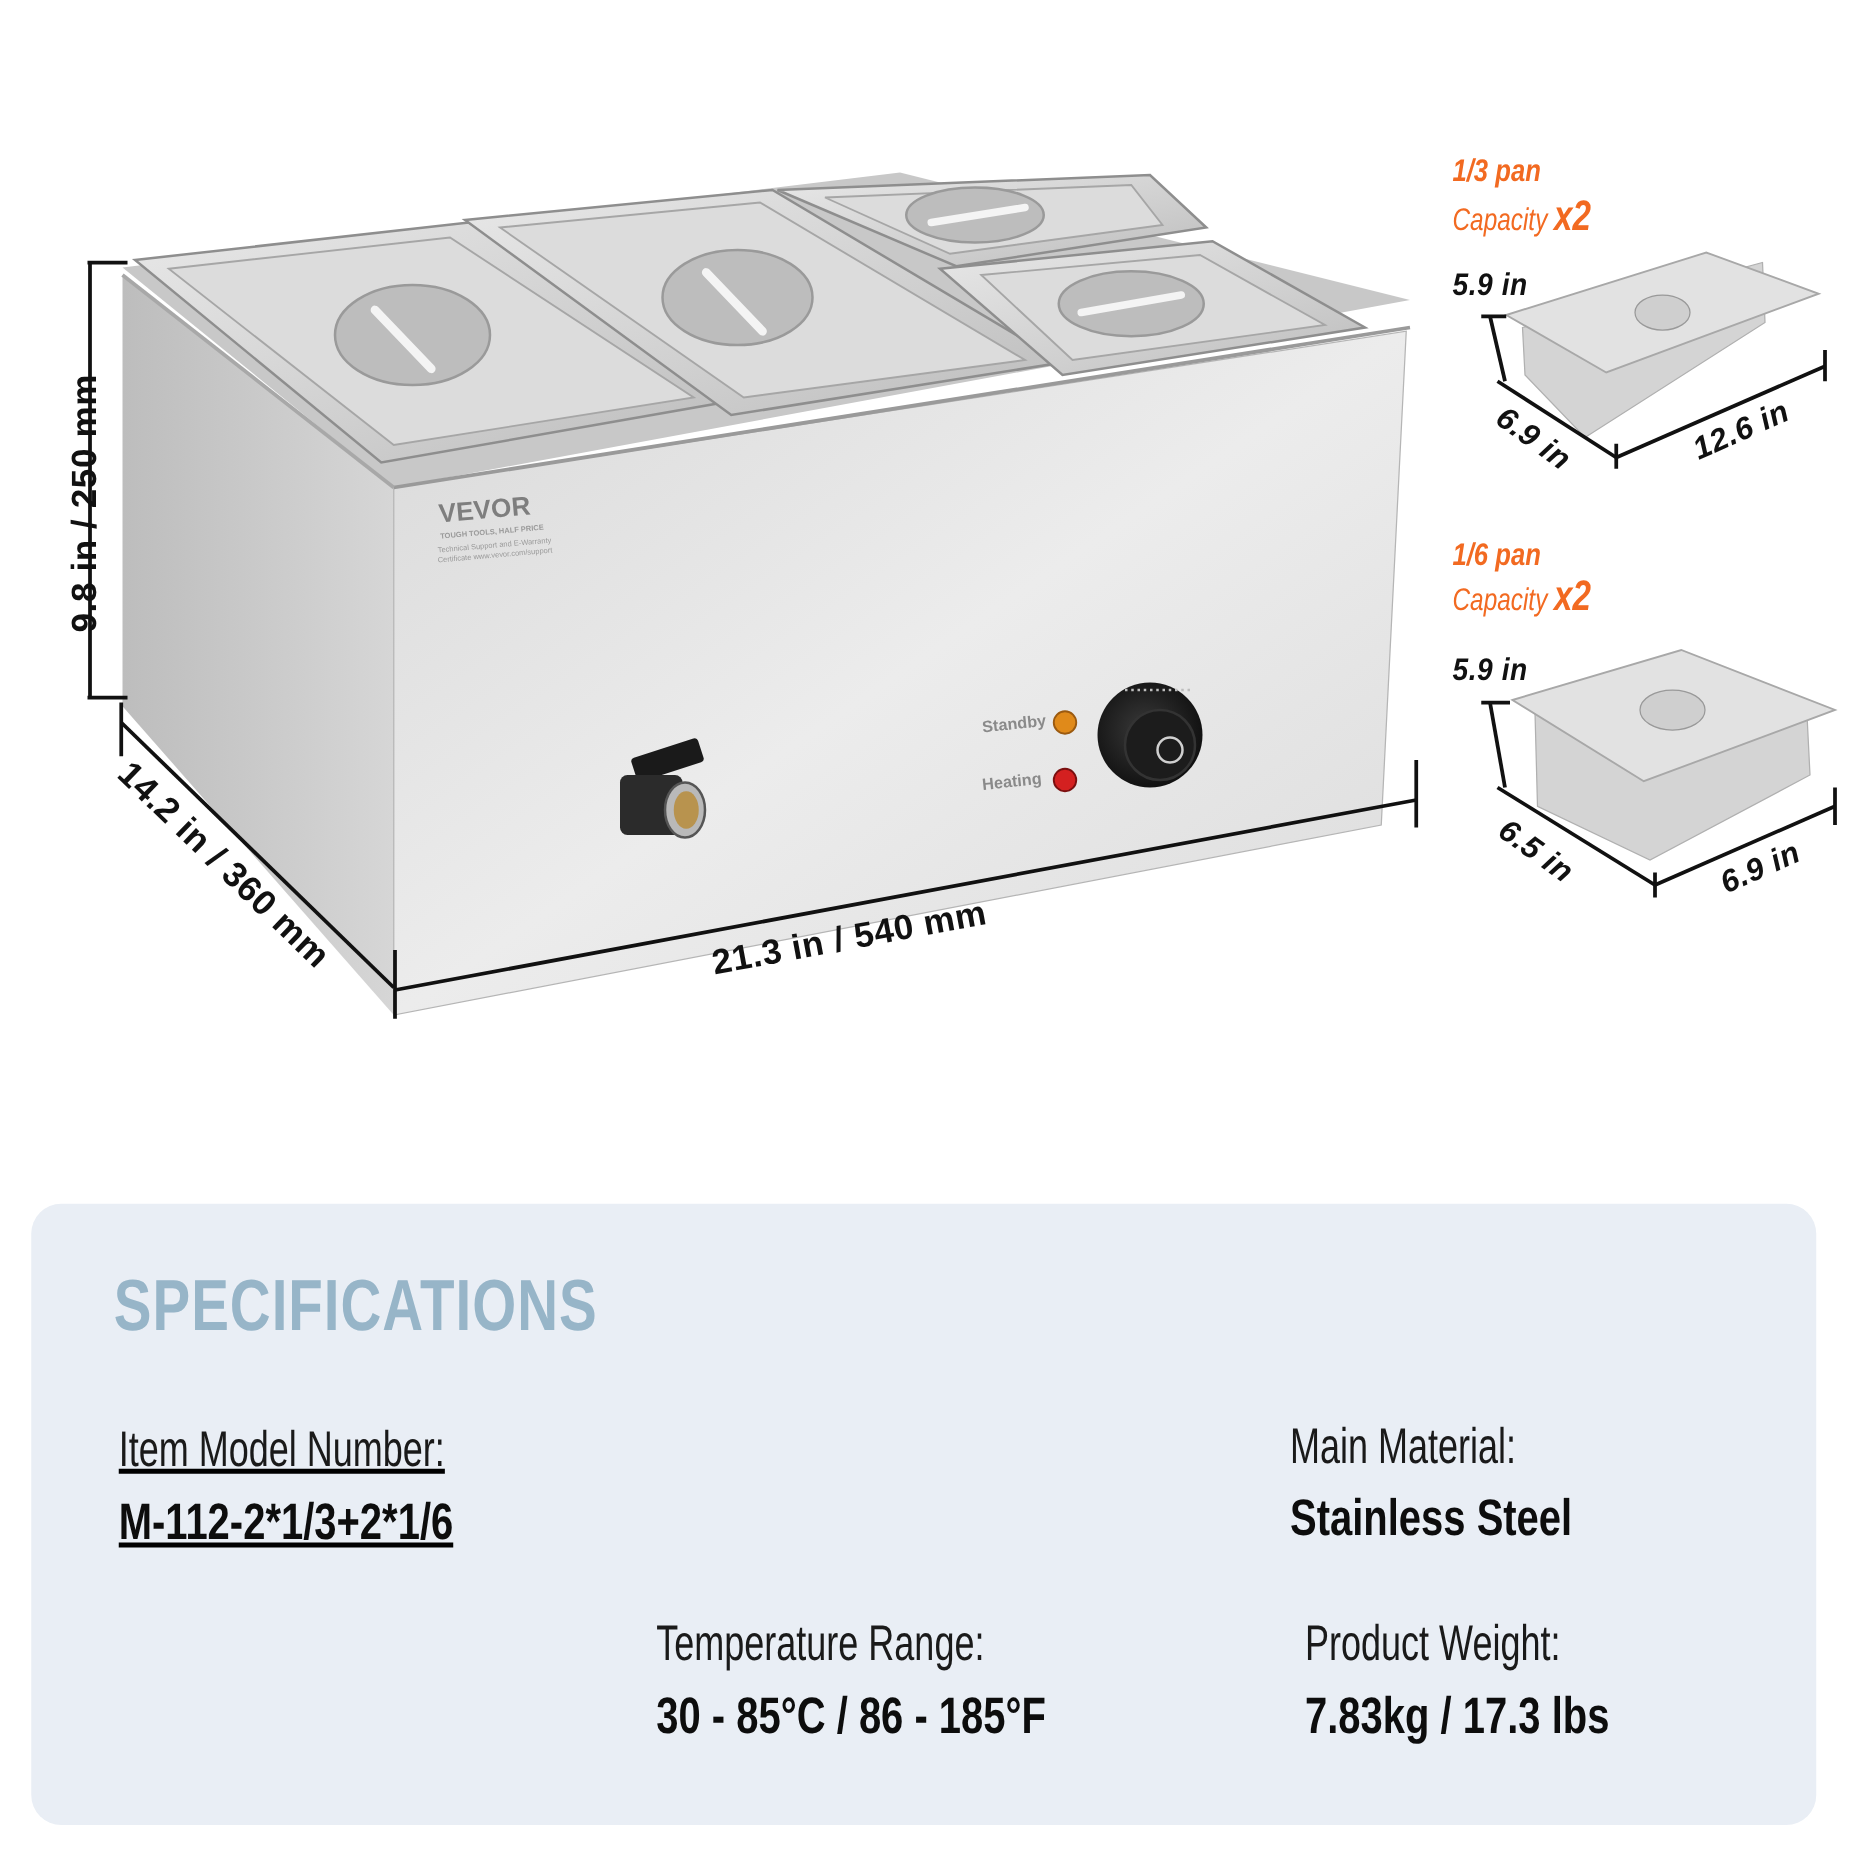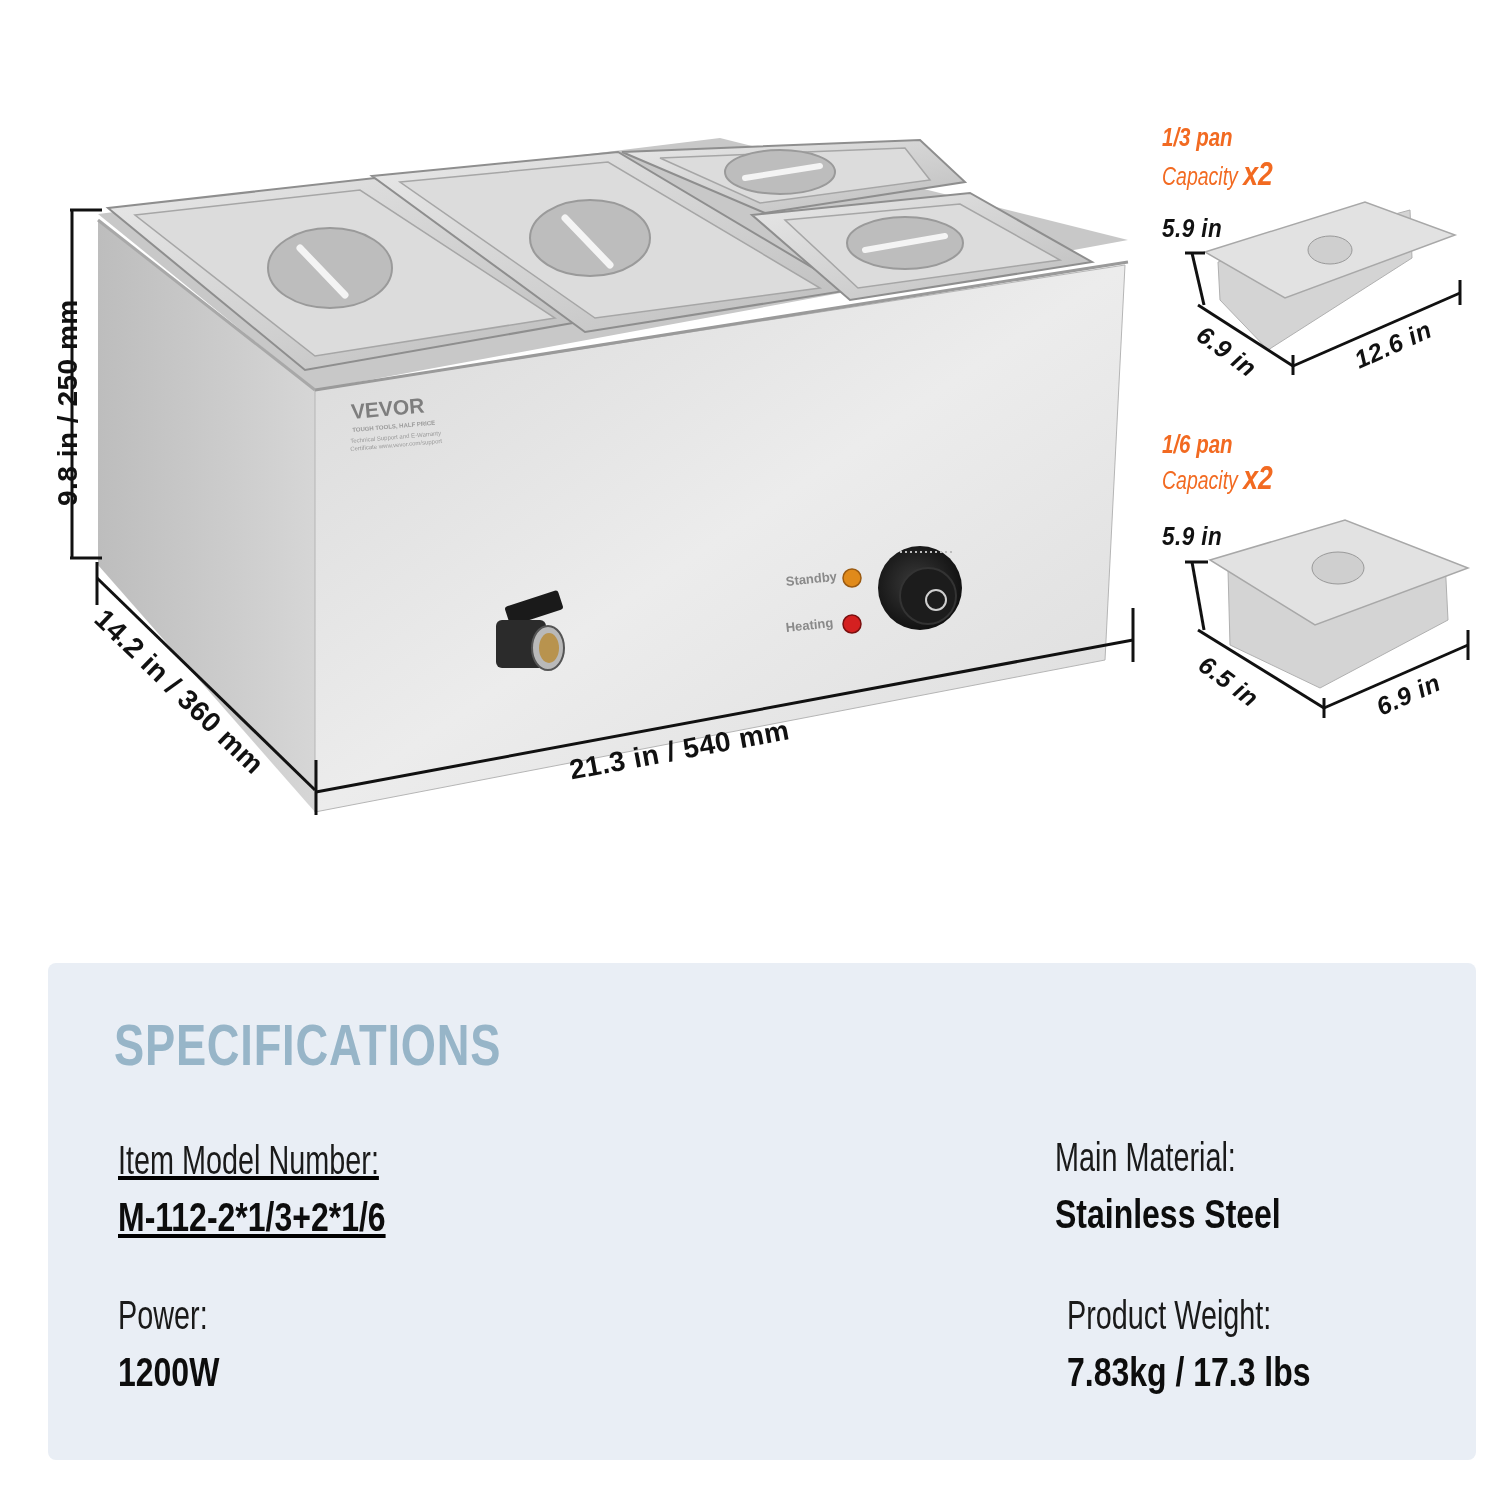--- a/index.html
+++ b/index.html
@@ -3,21 +3,21 @@
 <meta charset="utf-8">
 <style>
   html,body{margin:0;padding:0;background:#ffffff;}
   body{width:1500px;height:1500px;position:relative;overflow:hidden;font-family:"Liberation Sans",sans-serif;}
   .abs{position:absolute;font-style:italic;}
   svg{position:absolute;left:0;top:0;}
   .dim{font-family:"Liberation Sans",sans-serif;font-weight:700;color:#111;white-space:nowrap;position:absolute;transform-origin:left top;letter-spacing:0.5px;}
   .pan-title{position:absolute;color:#f26a21;font-weight:700;font-size:25px;font-family:"Liberation Sans",sans-serif;transform:scaleX(0.82);transform-origin:left top;white-space:nowrap;}
   .pan-cap{position:absolute;color:#f26a21;font-size:25px;font-family:"Liberation Sans",sans-serif;transform:scaleX(0.78);transform-origin:left top;white-space:nowrap;}
   .pan-cap b{font-size:34px;font-weight:700;}
-  .spec-card{position:absolute;left:48px;top:963px;width:1428px;height:497px;background:#e9eef5;border-radius:8px;}
+  .spec-card{position:absolute;left:25px;top:963px;width:1428px;height:497px;background:#e9eef5;border-radius:24px;}
   .spec-heading{position:absolute;left:66px;top:48px;font-size:58px;font-weight:700;color:#97b5c8;font-family:"Liberation Sans",sans-serif;transform:scaleX(0.78);transform-origin:left top;letter-spacing:1px;white-space:nowrap;}
   .spec-item{position:absolute;}
   .spec-label{font-size:40px;color:#1a1a1a;font-family:"Liberation Sans",sans-serif;font-weight:400;transform:scaleX(0.72);transform-origin:left top;white-space:nowrap;display:block;height:50px;}
   .spec-value{font-size:41px;color:#0d0d0d;font-family:"Liberation Sans",sans-serif;font-weight:700;transform:scaleX(0.78);transform-origin:left top;white-space:pre;display:block;margin-top:6px;}
   .panel-text{position:absolute;color:#8a8a8a;font-weight:700;font-size:13px;font-family:"Liberation Sans",sans-serif;transform-origin:left top;white-space:nowrap;}
 </style>
 </head>
 <body>
 
 <div class="abs" style="left:0;top:0;width:1140px;height:830px;">
@@ -170,21 +170,21 @@
 
   <div class="spec-item" style="left:70px;top:175px;text-decoration:underline;">
     <span class="spec-label">Item Model Number:</span>
     <span class="spec-value">M-112-2*1/3+2*1/6</span>
   </div>
   <div class="spec-item" style="left:1007px;top:172px;">
     <span class="spec-label">Main Material:</span>
     <span class="spec-value">Stainless Steel</span>
   </div>
 
-  <div class="spec-item" style="left:70px;top:330px;">
-    <span class="spec-label">Power:</span>
-    <span class="spec-value">1200W</span>
+  <div class="spec-item" style="left:500px;top:330px;">
+    <span class="spec-label">Temperature Range:</span>
+    <span class="spec-value">30 - 85°C / 86 - 185°F</span>
   </div>
   <div class="spec-item" style="left:1007px;top:330px;margin-left:12px;">
     <span class="spec-label">Product Weight:</span>
     <span class="spec-value">7.83kg / 17.3 lbs</span>
   </div>
 </div>
 
 </body></html>

